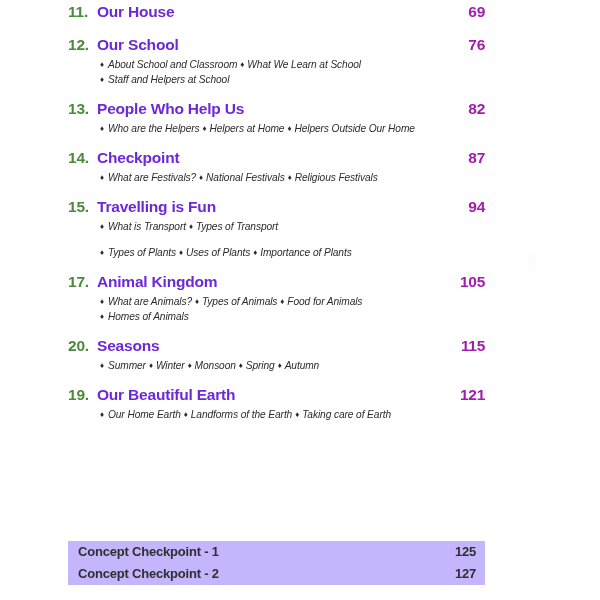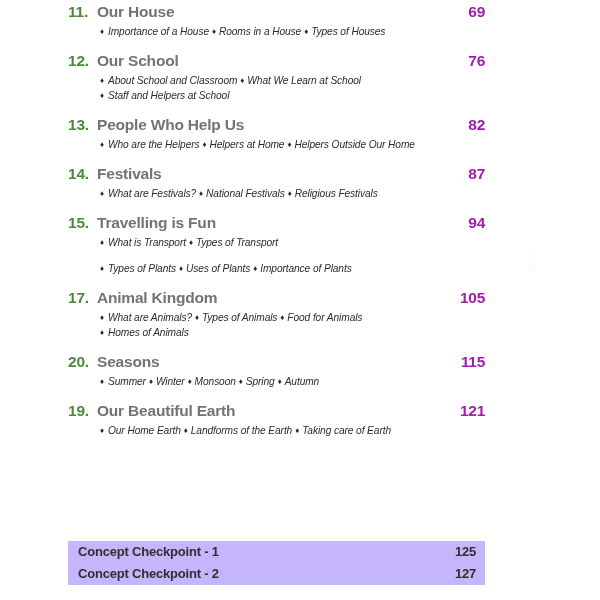--- a/index.html
+++ b/index.html
@@ -54,21 +54,21 @@
     color: #4a8b3a;
     letter-spacing: -0.2px;
   }
 
   .chapter-title {
     position: absolute;
     left: 29px;
     top: 0;
     font-size: 15.5px;
     font-weight: bold;
-    color: #737373;
+    color: #6d28d9;
     letter-spacing: -0.2px;
     white-space: nowrap;
   }
 
   .chapter-page {
     position: absolute;
     right: 0px;
     top: 0;
     font-size: 15.5px;
     font-weight: bold;
@@ -154,23 +154,20 @@
 
 <div id="toc-page">
 
   <div id="chapter-list">
       <div class="chapter">
         <div class="chapter-head">
           <span class="chapter-num">11.</span>
           <span class="chapter-title">Our House</span>
           <span class="chapter-page">69</span>
         </div>
-        <div class="subtitle-lines">
-          <div class="subtitle-line"><span class="bullet lead">♦</span><span>Importance of a House</span><span class="bullet">♦</span><span>Rooms in a House</span><span class="bullet">♦</span><span>Types of Houses</span></div>
-        </div>
       </div>
       <div class="chapter">
         <div class="chapter-head">
           <span class="chapter-num">12.</span>
           <span class="chapter-title">Our School</span>
           <span class="chapter-page">76</span>
         </div>
         <div class="subtitle-lines">
           <div class="subtitle-line"><span class="bullet lead">♦</span><span>About School and Classroom</span><span class="bullet">♦</span><span>What We Learn at School</span></div>
           <div class="subtitle-line"><span class="bullet lead">♦</span><span>Staff and Helpers at School</span></div>
@@ -182,21 +179,21 @@
           <span class="chapter-title">People Who Help Us</span>
           <span class="chapter-page">82</span>
         </div>
         <div class="subtitle-lines">
           <div class="subtitle-line"><span class="bullet lead">♦</span><span>Who are the Helpers</span><span class="bullet">♦</span><span>Helpers at Home</span><span class="bullet">♦</span><span>Helpers Outside Our Home</span></div>
         </div>
       </div>
       <div class="chapter">
         <div class="chapter-head">
           <span class="chapter-num">14.</span>
-          <span class="chapter-title">Festivals</span>
+          <span class="chapter-title">Checkpoint</span>
           <span class="chapter-page">87</span>
         </div>
         <div class="subtitle-lines">
           <div class="subtitle-line"><span class="bullet lead">♦</span><span>What are Festivals?</span><span class="bullet">♦</span><span>National Festivals</span><span class="bullet">♦</span><span>Religious Festivals</span></div>
         </div>
       </div>
       <div class="chapter">
         <div class="chapter-head">
           <span class="chapter-num">15.</span>
           <span class="chapter-title">Travelling is Fun</span>

